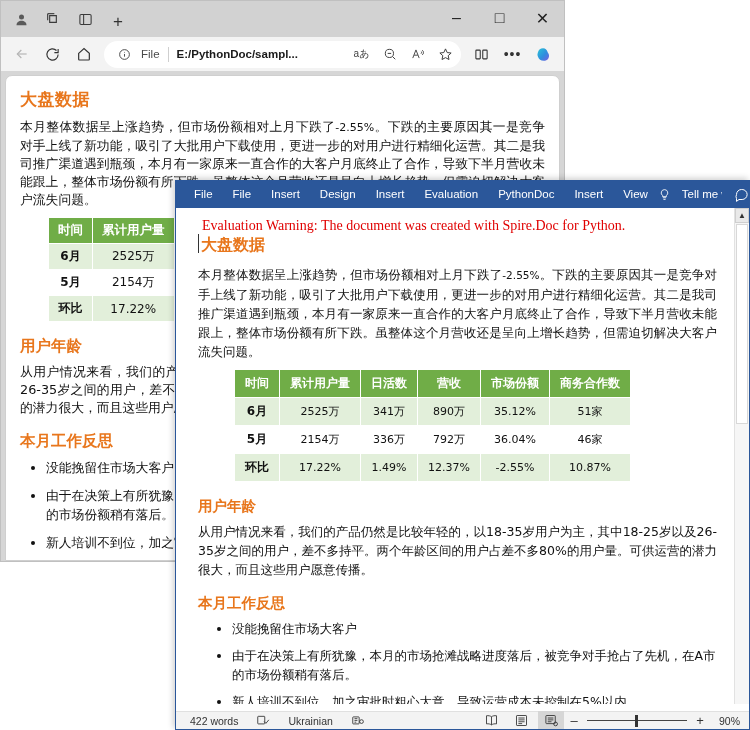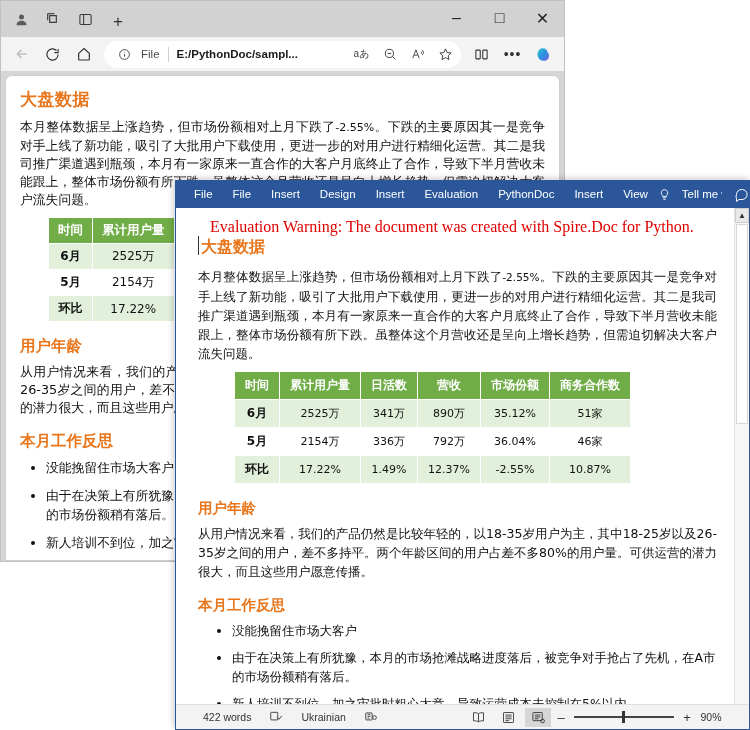--- a/index.html
+++ b/index.html
@@ -150,22 +150,22 @@
     height:15px; background:#e9e9e9; display:flex; align-items:center; justify-content:center;
     font-size:8px; color:#333;
     border:1px solid #cfcfcf; box-sizing:border-box;
   }
   .wd-scroll-thumb {
     position:absolute; top:16px; left:1px; right:1px; height:200px; background:#ffffff;
     border:1px solid #d8d8d8; box-sizing:border-box;
   }
 
   .wd-warning {
-    color:#e00000; font-family:"Liberation Serif", serif; font-size:16px;
-    margin: 2px 0 1px 12px;
+    color:#e00000; font-family:"Liberation Serif", serif; font-size:14px;
+    margin: 2px 0 1px 4px;
   }
   .wd-h1 {
     color:#e8761c; font-family:"Liberation Serif", serif; font-weight:bold;
     font-size:16px; margin: 1px 0 9px 0; position:relative; padding-left:3px;
   }
   .wd-caret {
     position:absolute; left:0; top:-1px; width:1px; height:19px; background:#333;
   }
   .wd-p {
     font-size:12.5px; line-height:19px; color:#111; margin: 0 0 5px 0;
@@ -189,40 +189,40 @@
     color:#e8761c; font-family:"Liberation Serif", serif; font-weight:bold;
     font-size:14.5px; margin: 15px 0 6px 0;
   }
   .wd-ul { margin: 3px 0 0 0; padding-left: 34px; }
   .wd-ul li {
     font-size:12.5px; line-height:19px; color:#111; margin-bottom:8px;
     font-family:"DejaVu Sans", sans-serif;
   }
 
   .wd-status {
-    position:absolute; left:0; right:0; bottom:0; height:25px;
+    position:absolute; left:0; right:0; bottom:0; height:18px;
     background:#f3f3f3; border-top:1px solid #e0e0e0;
     display:flex; align-items:center; font-size:10.5px; color:#333;
-    padding: 0 18px; box-sizing:border-box; gap:0;
+    padding: 0 5px; box-sizing:border-box; gap:0;
   }
   .st-item { padding: 0 9px; white-space:nowrap; display:flex; align-items:center; }
   .st-spacer { flex:1; }
   .st-viewbtn {
     width:26px; height:19px; display:flex; align-items:center; justify-content:center;
     color:#333; margin: 0 2px;
   }
   .st-viewbtn.active { background:#d6d6d6; }
   .st-zoomminus, .st-zoomplus { width:16px; text-align:center; font-size:13px; color:#333; }
   .st-slider {
     width: 100px; height:14px; position:relative; margin: 0 5px;
     display:flex; align-items:center;
   }
   .st-track { position:absolute; left:0; right:0; height:1.5px; background:#444; }
   .st-thumb { position:absolute; left:48%; width:3px; height:12px; background:#333; }
-  .st-zoomval { width:32px; text-align:center; padding-right:4px; }
+  .st-zoomval { width:32px; text-align:right; padding-right:4px; }
   svg { display:block; }
 </style>
 </head>
 <body>
 
 <div id="root">
 
   <div class="browser">
 
     <div class="br-tabstrip">

